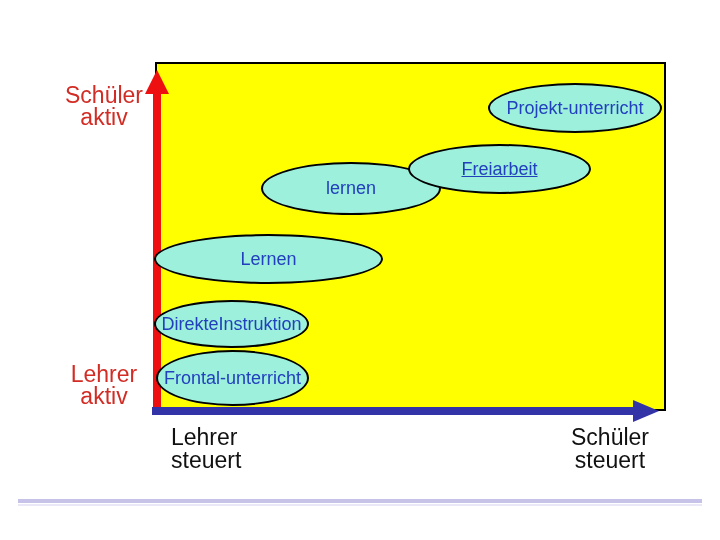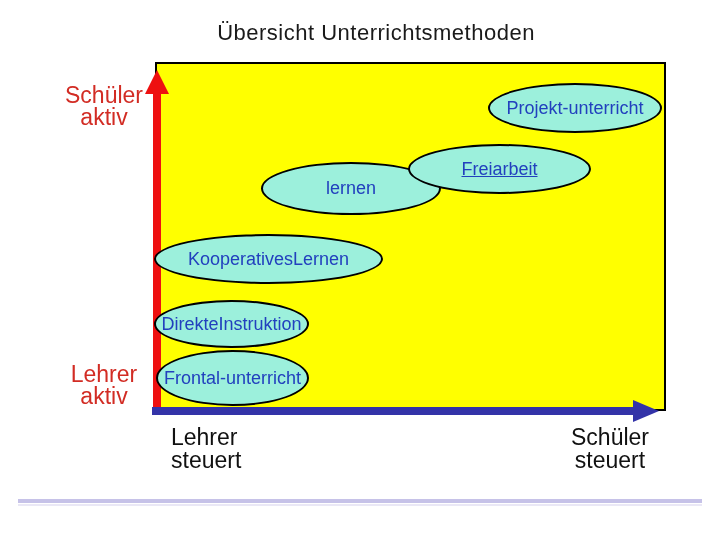--- a/index.html
+++ b/index.html
@@ -83,21 +83,20 @@
 
   
   .divider{position:absolute;left:18px;top:499px;width:684px;height:4px;background:var(--divider);}
   .divider-faint{position:absolute;left:18px;top:504px;width:684px;height:2px;background:var(--divider-faint);}
 </style>
 </head>
 <body>
 
 <div class="slide">
 
-  <div class="title">Übersicht Unterrichtsmethoden</div>
 
   <div class="plot"></div>
 
   <div class="y-shaft"></div>
   <div class="y-head"></div>
   <div class="x-shaft"></div>
   <div class="x-head"></div>
 
   <div class="ellipse e-stationen">
     <span>lernen</span>
@@ -106,21 +105,20 @@
   <div class="ellipse e-freiarbeit">
     <span>Freiarbeit</span>
   </div>
 
   <div class="ellipse e-projekt">
     <span>Projekt-</span>
     <span>unterricht</span>
   </div>
 
   <div class="ellipse e-kooperativ">
-    <span>Kooperatives</span>
     <span>Lernen</span>
   </div>
 
   <div class="ellipse e-direkte">
     <span>Direkte</span>
     <span>Instruktion</span>
   </div>
 
   <div class="ellipse e-frontal">
     <span>Frontal-</span>

